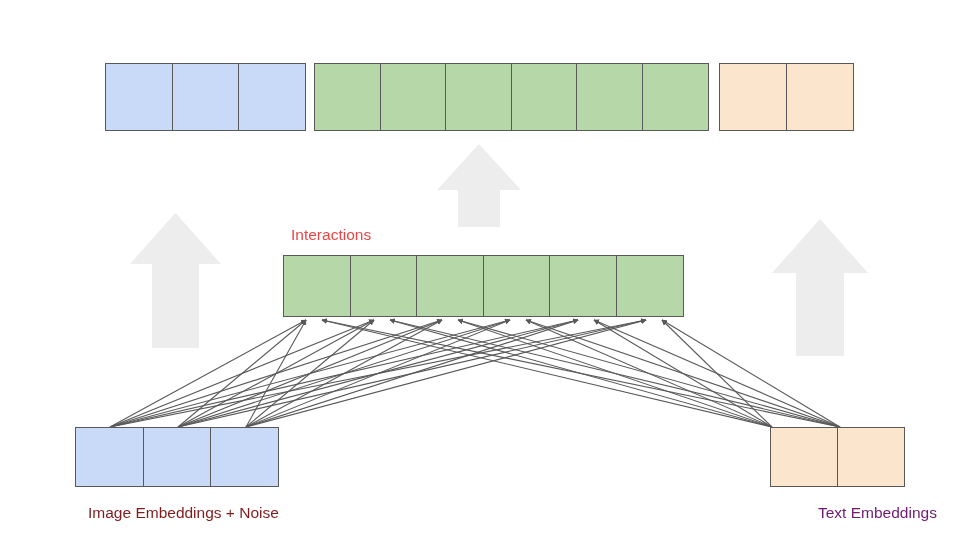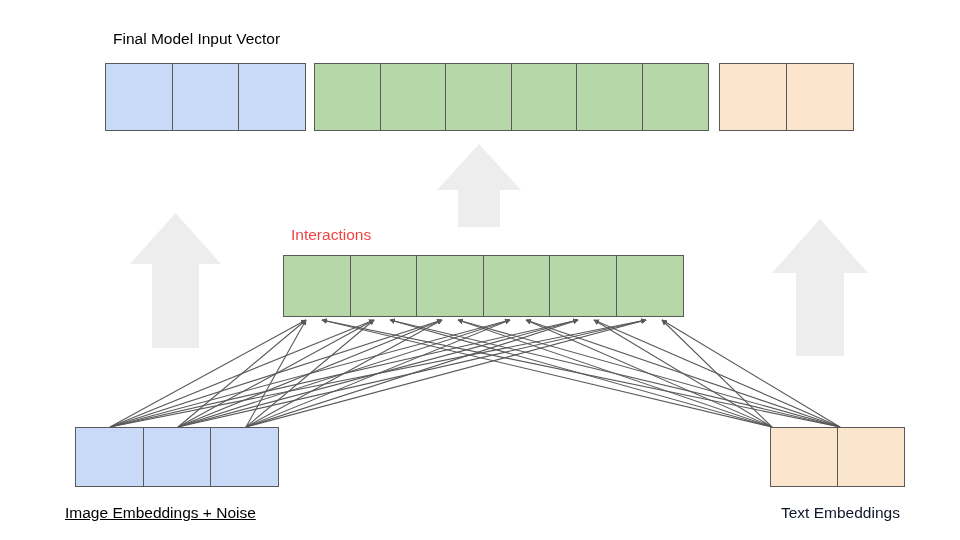--- a/index.html
+++ b/index.html
@@ -53,21 +53,20 @@
 <body>
 
 <div id="canvas" style="background: rgb(255, 255, 255);">
 
   <svg class="overlay" viewBox="0 0 960 540">
     <polygon class="bigarrow" points="175.5,213 221,264 199,264 199,348 152,348 152,264 130,264" fill="#ededed"></polygon>
     <polygon class="bigarrow" points="479,144 521,190 500,190 500,227 458,227 458,190 437,190" fill="#ededed"></polygon>
     <polygon class="bigarrow" points="820,219 868,273 844,273 844,356 796,356 796,273 772,273" fill="#ededed"></polygon>
   </svg>
 
-  <div class="label" style="left: 113px; top: 31px; color: rgb(0, 0, 0);">Final Model Input Vector</div>
 
   <div class="vec" style="left:105px; top:63px;">
     <div class="cell blue" style="width: 68px; height: 68px; background: rgb(201, 218, 248); border-color: rgb(89, 89, 89);"></div>
     <div class="cell blue" style="width: 68px; height: 68px; background: rgb(201, 218, 248); border-color: rgb(89, 89, 89);"></div>
     <div class="cell blue" style="width: 68px; height: 68px; background: rgb(201, 218, 248); border-color: rgb(89, 89, 89);"></div>
   </div>
 
   <div class="vec" style="left:314px; top:63px;">
     <div class="cell green" style="width: 67px; height: 68px; background: rgb(182, 215, 168); border-color: rgb(89, 89, 89);"></div>
     <div class="cell green" style="width: 67px; height: 68px; background: rgb(182, 215, 168); border-color: rgb(89, 89, 89);"></div>
@@ -137,22 +136,22 @@
       <line x1="840" y1="427" x2="662" y2="320"></line>
     </g>
   </svg>
 
   <div class="vec" style="left:75px; top:427px;">
     <div class="cell blue" style="width: 69px; height: 60px; background: rgb(201, 218, 248); border-color: rgb(89, 89, 89);"></div>
     <div class="cell blue" style="width: 69px; height: 60px; background: rgb(201, 218, 248); border-color: rgb(89, 89, 89);"></div>
     <div class="cell blue" style="width: 69px; height: 60px; background: rgb(201, 218, 248); border-color: rgb(89, 89, 89);"></div>
   </div>
 
-  <div class="label" style="left: 65px; top: 505px; color: #000000; text-decoration: underline;">Image Embeddings + Noise</div>
+  <div class="label" style="left: 88px; top: 505px; color: #7f1d1d;">Image Embeddings + Noise</div>
 
   <div class="vec" style="left:770px; top:427px;">
     <div class="cell orange" style="width: 68px; height: 60px; background: rgb(252, 229, 205); border-color: rgb(89, 89, 89);"></div>
     <div class="cell orange" style="width: 68px; height: 60px; background: rgb(252, 229, 205); border-color: rgb(89, 89, 89);"></div>
   </div>
 
-  <div class="label" style="left: 781px; top: 505px; color: #0f172a;">Text Embeddings</div>
+  <div class="label" style="left: 818px; top: 505px; color: #701a75;">Text Embeddings</div>
 
 </div>
 
 </body></html>

